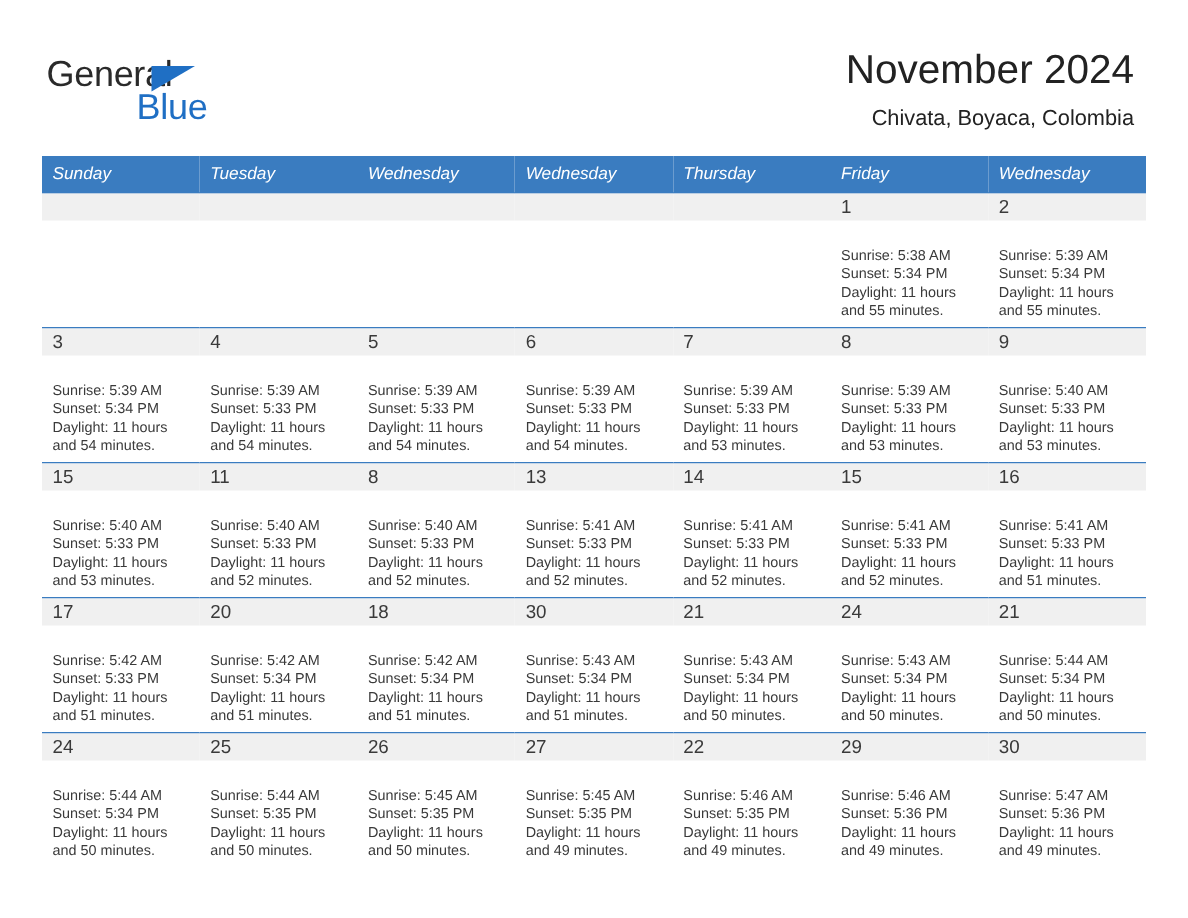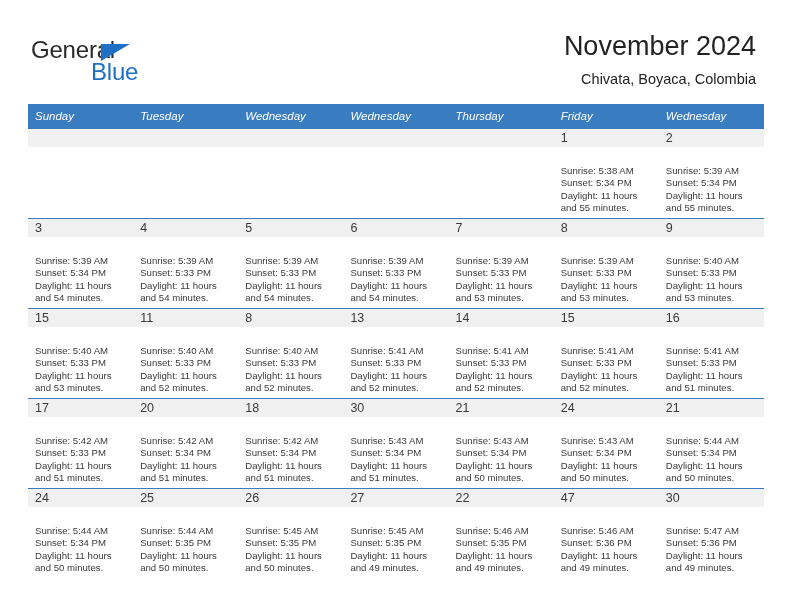--- a/index.html
+++ b/index.html
@@ -506,21 +506,21 @@
               <div class="cell-body">
                 <div>Sunrise: 5:46 AM</div>
                 <div>Sunset: 5:35 PM</div>
                 <div>Daylight: 11 hours</div>
                 <div>and 49 minutes.</div>
               </div>
             </div>
           </td>
           <td>
             <div class="cell-inner">
-              <div class="daynum-band">47</div>
+              <div class="daynum-band">29</div>
               <div class="cell-body">
                 <div>Sunrise: 5:46 AM</div>
                 <div>Sunset: 5:36 PM</div>
                 <div>Daylight: 11 hours</div>
                 <div>and 49 minutes.</div>
               </div>
             </div>
           </td>
           <td>
             <div class="cell-inner">

